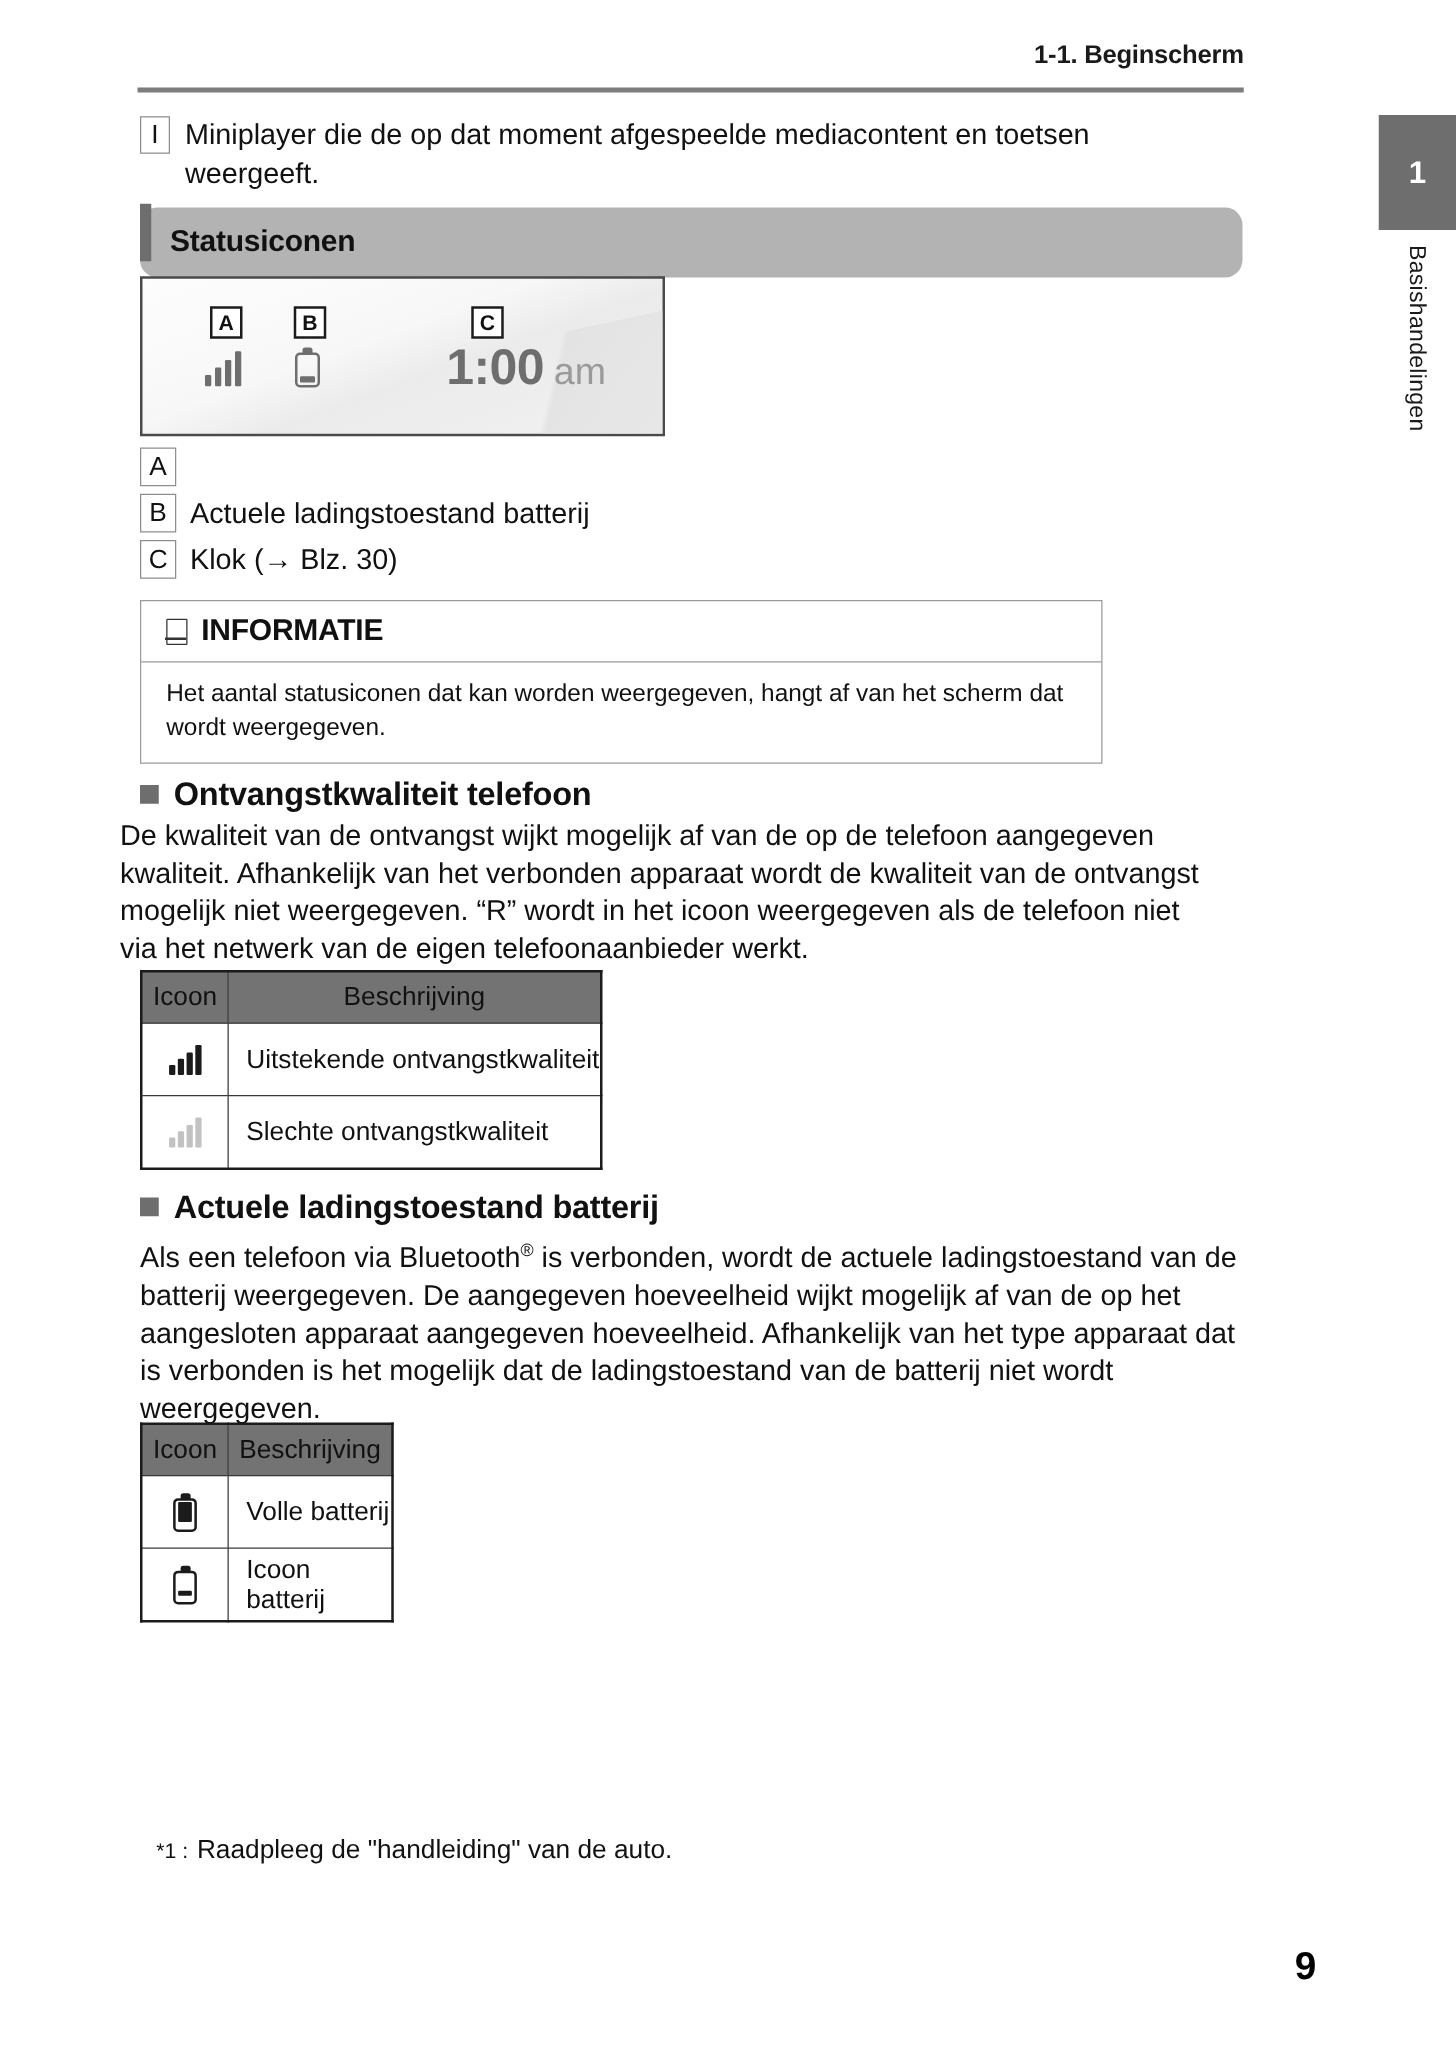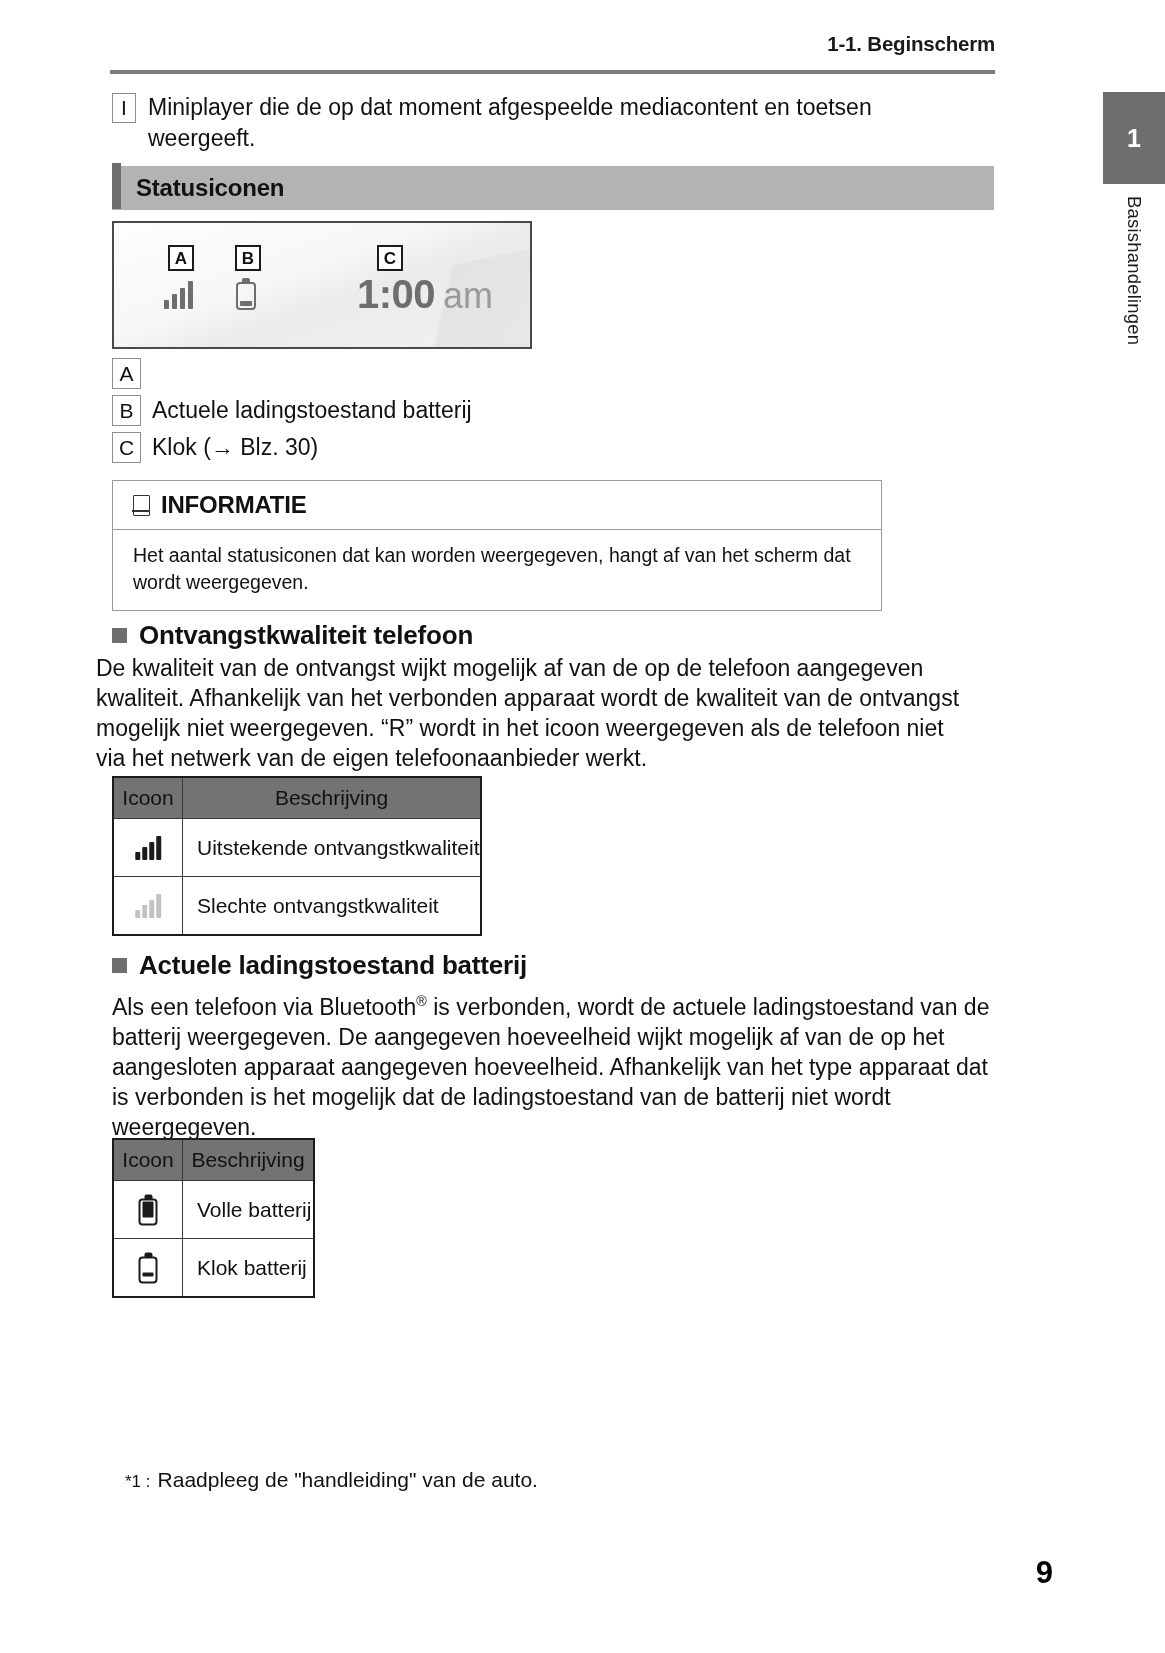--- a/index.html
+++ b/index.html
@@ -109,24 +109,25 @@
     color: #111;
     max-width: 770px;
   }
 
   
   .section-band {
     position: absolute;
     left: 112px;
     top: 166px;
     width: 882px;
-    height: 44px;
+    height: 56px;
     background: #b3b3b3;
     display: flex;
     align-items: center;
+    border-radius: 14px;
   }
   .section-band::before {
     content: "";
     position: absolute;
     left: 0;
     top: -3px;
     width: 9px;
     height: 46px;
     background: #6e6e6e;
   }
@@ -234,21 +235,21 @@
     top: 49px;
     color: #6e6e6e;
     white-space: nowrap;
   }
   .clock .time {
     font-size: 40px;
     font-weight: bold;
     letter-spacing: -0.5px;
   }
   .clock .ampm {
-    font-size: 36px;
+    font-size: 30px;
     margin-left: 8px;
     color: #9a9a9a;
   }
 
   
   .legend {
     position: absolute;
     left: 112px;
     top: 358px;
     width: 830px;
@@ -603,21 +604,21 @@
       <tr>
         <td>
           <div class="icon-cell">
             <span class="battery-cell battery-empty">
               <span class="cap"></span>
                 <span class="body"></span>
                 <span class="fill"></span>
             </span>
           </div>
         </td>
-        <td class="desc">Klok batterij</td>
+        <td class="desc">Icoon batterij</td>
       </tr>
     </tbody>
   </table>
 
   <div class="footnote">
     <span class="mark">*1 :</span>
     <span>Raadpleeg de "handleiding" van de auto.</span>
   </div>
 
   <div class="page-number">9</div>

